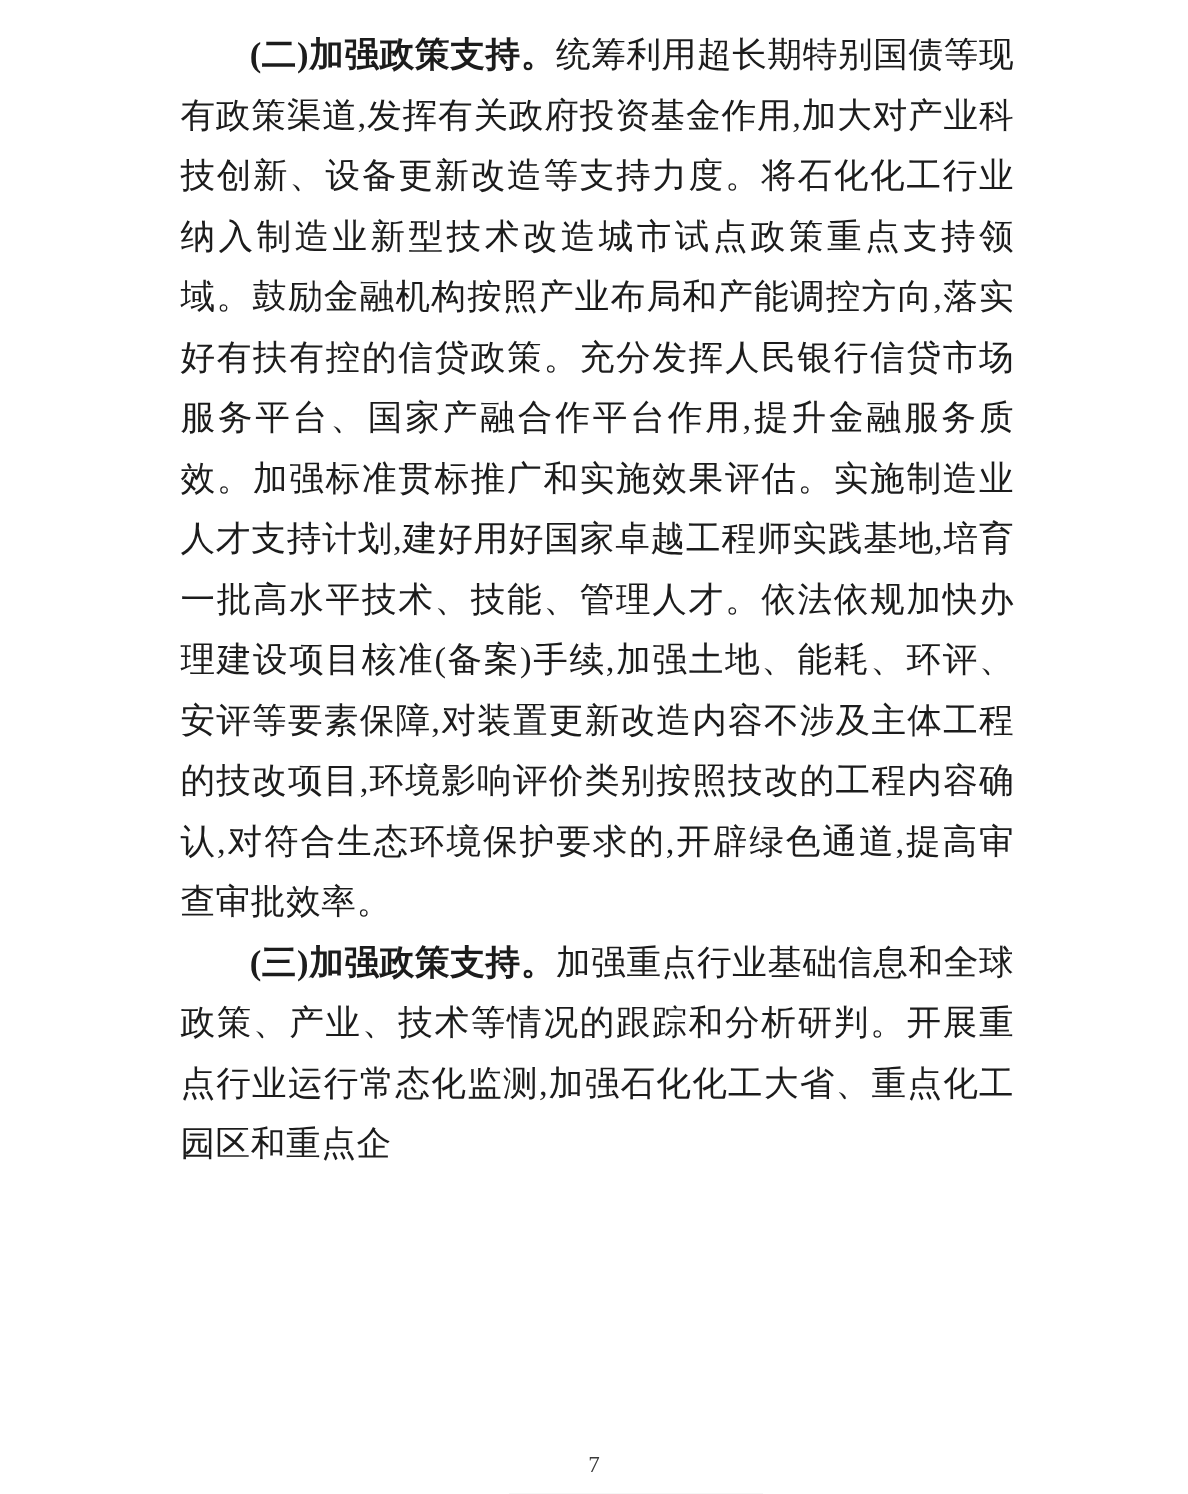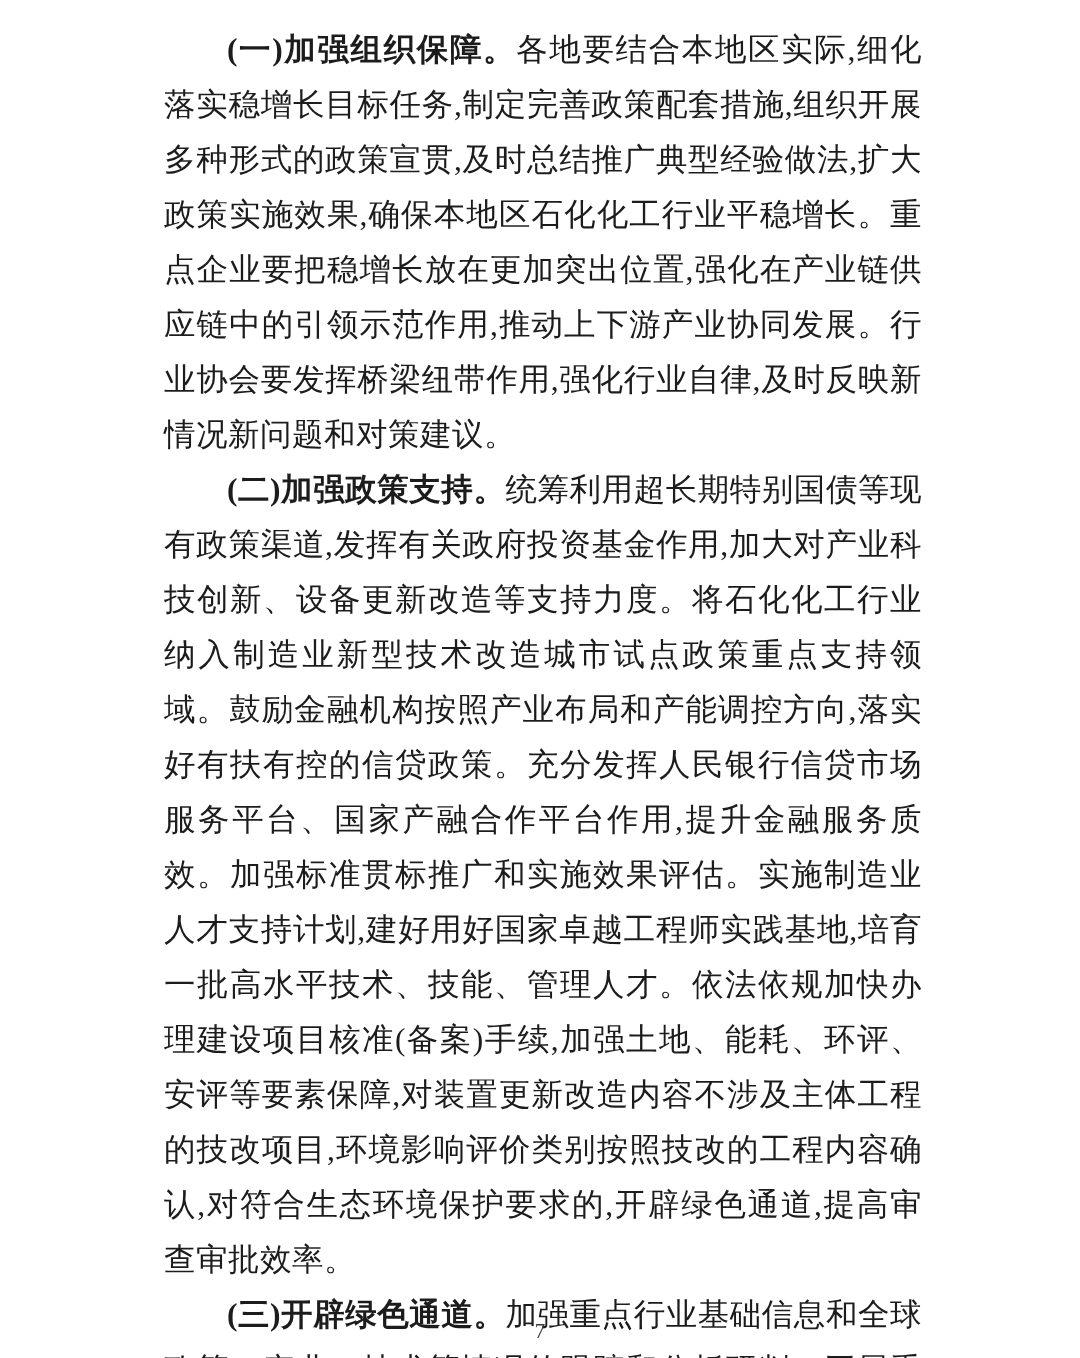--- a/index.html
+++ b/index.html
@@ -50,30 +50,27 @@
     color: #3a3a3a;
     font-family: "Liberation Serif", "DejaVu Serif", serif;
   }
 </style>
 </head>
 <body>
 
 <div class="page">
   <div class="content">
 
-    <p class="para">
-      <span class="para-heading">(一)加强组织保障。</span><span class="para-body">各地要结合本地区实际,细化落实稳增长目标任务,制定完善政策配套措施,组织开展多种形式的政策宣贯,及时总结推广典型经验做法,扩大政策实施效果,确保本地区石化化工行业平稳增长。重点企业要把稳增长放在更加突出位置,强化在产业链供应链中的引领示范作用,推动上下游产业协同发展。行业协会要发挥桥梁纽带作用,强化行业自律,及时反映新情况新问题和对策建议。</span>
-    </p>
 
     <p class="para">
       <span class="para-heading">(二)加强政策支持。</span><span class="para-body">统筹利用超长期特别国债等现有政策渠道,发挥有关政府投资基金作用,加大对产业科技创新、设备更新改造等支持力度。将石化化工行业纳入制造业新型技术改造城市试点政策重点支持领域。鼓励金融机构按照产业布局和产能调控方向,落实好有扶有控的信贷政策。充分发挥人民银行信贷市场服务平台、国家产融合作平台作用,提升金融服务质效。加强标准贯标推广和实施效果评估。实施制造业人才支持计划,建好用好国家卓越工程师实践基地,培育一批高水平技术、技能、管理人才。依法依规加快办理建设项目核准(备案)手续,加强土地、能耗、环评、安评等要素保障,对装置更新改造内容不涉及主体工程的技改项目,环境影响评价类别按照技改的工程内容确认,对符合生态环境保护要求的,开辟绿色通道,提高审查审批效率。</span>
     </p>
 
     <p class="para">
-      <span class="para-heading">(三)开辟绿色通道。</span><span class="para-body">加强重点行业基础信息和全球政策、产业、技术等情况的跟踪和分析研判。开展重点行业运行常态化监测,加强石化化工大省、重点化工园区和重点企</span>
+      <span class="para-heading">(三)加强政策支持。</span><span class="para-body">加强重点行业基础信息和全球政策、产业、技术等情况的跟踪和分析研判。开展重点行业运行常态化监测,加强石化化工大省、重点化工园区和重点企</span>
     </p>
 
   </div>
 
   <div class="page-footer">
     <span class="page-number">7</span>
   </div>
 </div>
 
 </body></html>

